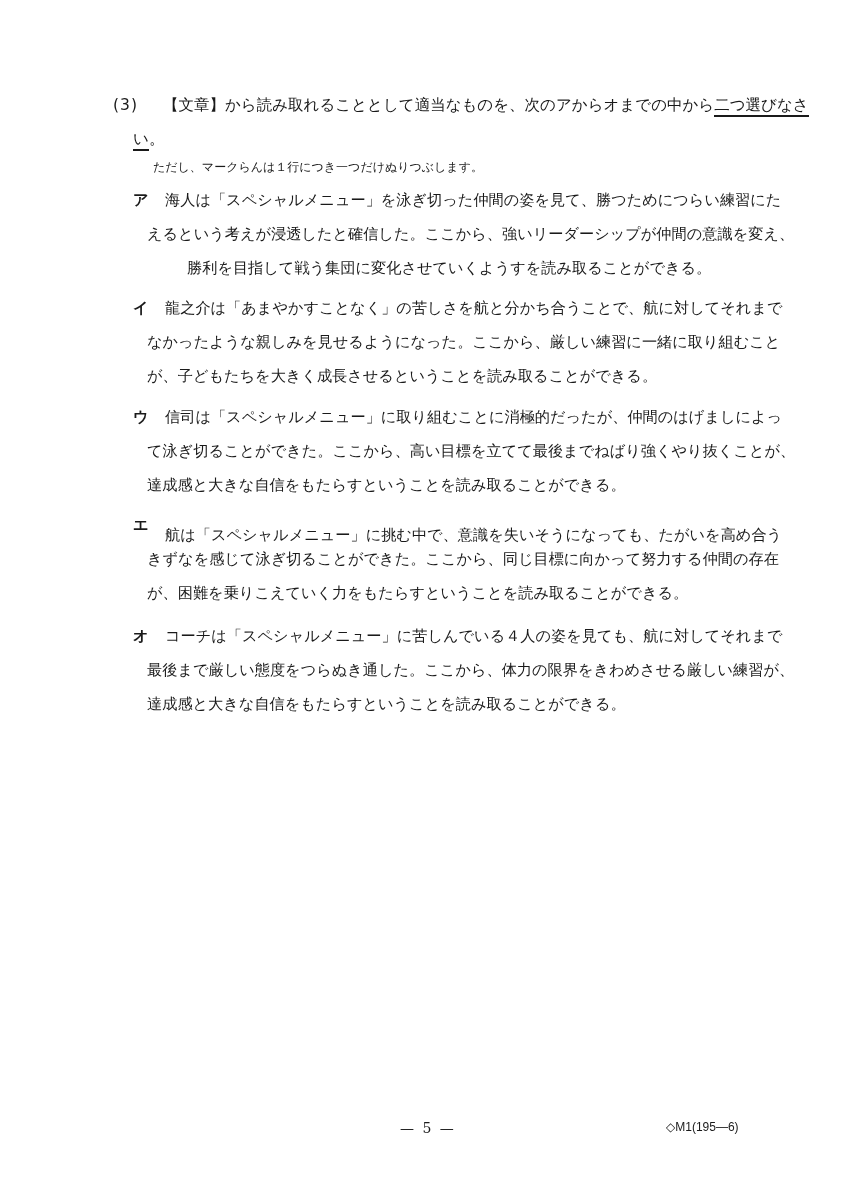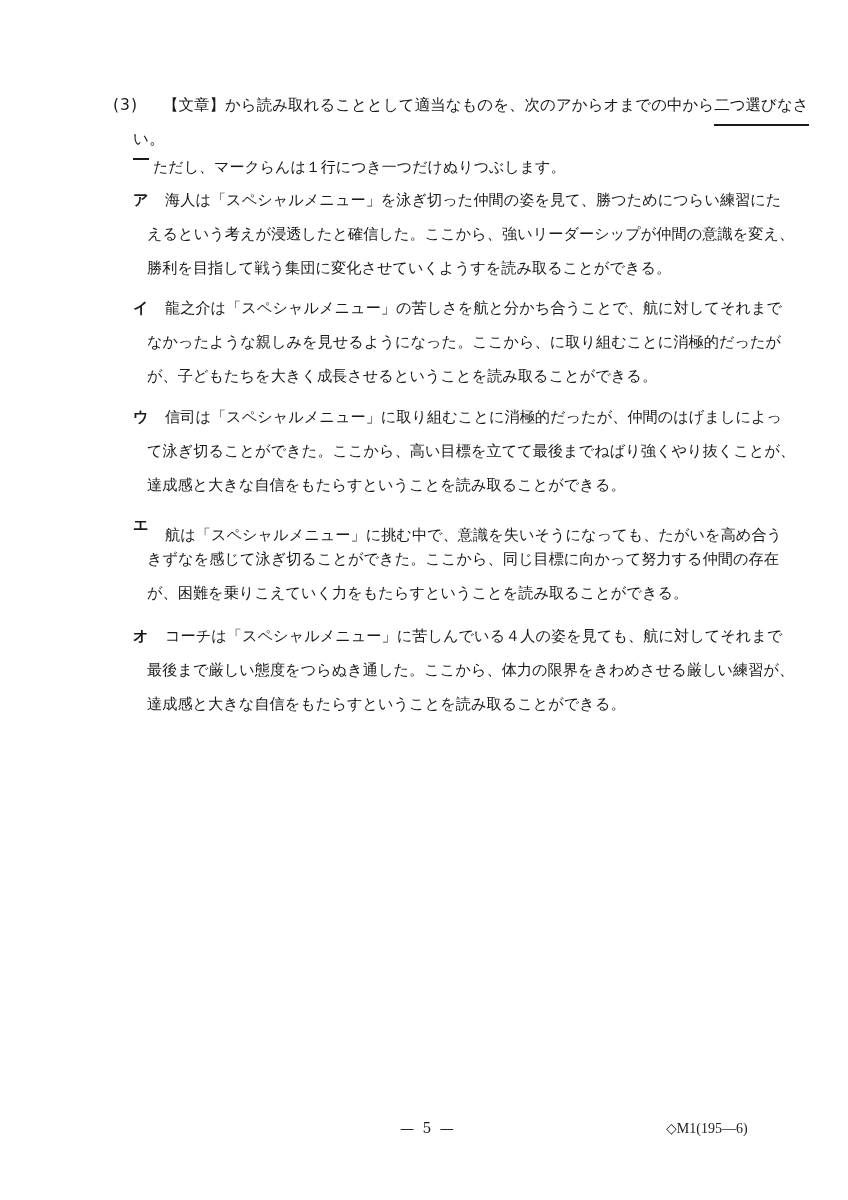--- a/index.html
+++ b/index.html
@@ -5,59 +5,59 @@
   html, body { margin:0; padding:0; }
   body {
     width:848px; height:1200px; background:#ffffff; position:relative; overflow:hidden;
     font-family: "DejaVu Sans", "Liberation Sans", sans-serif;
     color:#1a1a1a;
   }
   .page { position:absolute; left:0; top:0; width:848px; height:1200px; }
   .q-head { position:absolute; left:113px; top:88px; width:670px; font-size:15.5px; line-height:34px; }
   .q-num { display:inline-block; width:50px; letter-spacing:1px; }
   .q-line1 { white-space:nowrap; }
-  .underline { border-bottom:2px solid #1a1a1a; padding-bottom:10px; }
+  .underline { border-bottom:2px solid #1a1a1a; padding-bottom:1px; }
   .q-line2 { position:absolute; left:20px; top:34px; white-space:nowrap; }
-  .q-note { position:absolute; left:40px; top:56px; white-space:nowrap; font-size:15px; }
+  .q-note { position:absolute; left:40px; top:56px; white-space:nowrap; font-size:12px; }
 
   .option { position:absolute; left:133px; width:650px; font-size:15.2px; }
   .opt-label { position:absolute; left:0; top:0; font-weight:bold; line-height:34px; }
   .opt-line { position:absolute; white-space:nowrap; line-height:34px; }
   .opt-line.first { left:32px; }
   .opt-line.cont { left:14px; }
 
   .footer-page { position:absolute; left:400px; top:1120px; font-family:"DejaVu Serif","Liberation Serif",serif; font-size:14px; letter-spacing:2px; }
-  .footer-code { position:absolute; left:666px; top:1120px; font-family:Liberation Serif, serif; font-size:14px; }
+  .footer-code { position:absolute; left:666px; top:1120px; font-family:Liberation Sans, sans-serif; font-size:12px; }
 </style>
 </head>
 <body>
 
 <div class="page">
 
   <div class="q-head">
     <div class="q-line1">
       <span class="q-num">(3)</span><span>【文章】から読み取れることとして適当なものを、次のアからオまでの中から</span><span class="underline">二つ選びなさ</span>
     </div>
     <div class="q-line2">
       <span class="underline">い</span><span>。</span>
     </div>
     <div class="q-note" style="top:62px;">ただし、マークらんは１行につき一つだけぬりつぶします。</div>
   </div>
 
   <div class="option" style="top:183px;">
     <span class="opt-label">ア</span>
     <span class="opt-line first" style="top:0;">海人は「スペシャルメニュー」を泳ぎ切った仲間の姿を見て、勝つためにつらい練習にた</span>
     <span class="opt-line cont" style="top:34px;">えるという考えが浸透したと確信した。ここから、強いリーダーシップが仲間の意識を変え、</span>
-    <span class="opt-line cont" style="top:68px;">勝利を目指して戦う集団に変化させていくようすを読み取ることができる。</span>
+    <span class="opt-line cont" style="top:68px;margin-left:40px;">勝利を目指して戦う集団に変化させていくようすを読み取ることができる。</span>
   </div>
 
   <div class="option" style="top:291px;">
     <span class="opt-label">イ</span>
-    <span class="opt-line first" style="top:0;">龍之介は「スペシャルメニュー」の苦しさを航と分かち合うことで、航に対してそれまで</span>
-    <span class="opt-line cont" style="top:34px;">なかったような親しみを見せるようになった。ここから、に取り組むことに消極的だったが</span>
+    <span class="opt-line first" style="top:0;">龍之介は「あまやかすことなく」の苦しさを航と分かち合うことで、航に対してそれまで</span>
+    <span class="opt-line cont" style="top:34px;">なかったような親しみを見せるようになった。ここから、厳しい練習に一緒に取り組むこと</span>
     <span class="opt-line cont" style="top:68px;">が、子どもたちを大きく成長させるということを読み取ることができる。</span>
   </div>
 
   <div class="option" style="top:400px;">
     <span class="opt-label">ウ</span>
     <span class="opt-line first" style="top:0;">信司は「スペシャルメニュー」に取り組むことに消極的だったが、仲間のはげましによっ</span>
     <span class="opt-line cont" style="top:34px;">て泳ぎ切ることができた。ここから、高い目標を立てて最後までねばり強くやり抜くことが、</span>
     <span class="opt-line cont" style="top:68px;">達成感と大きな自信をもたらすということを読み取ることができる。</span>
   </div>
 

